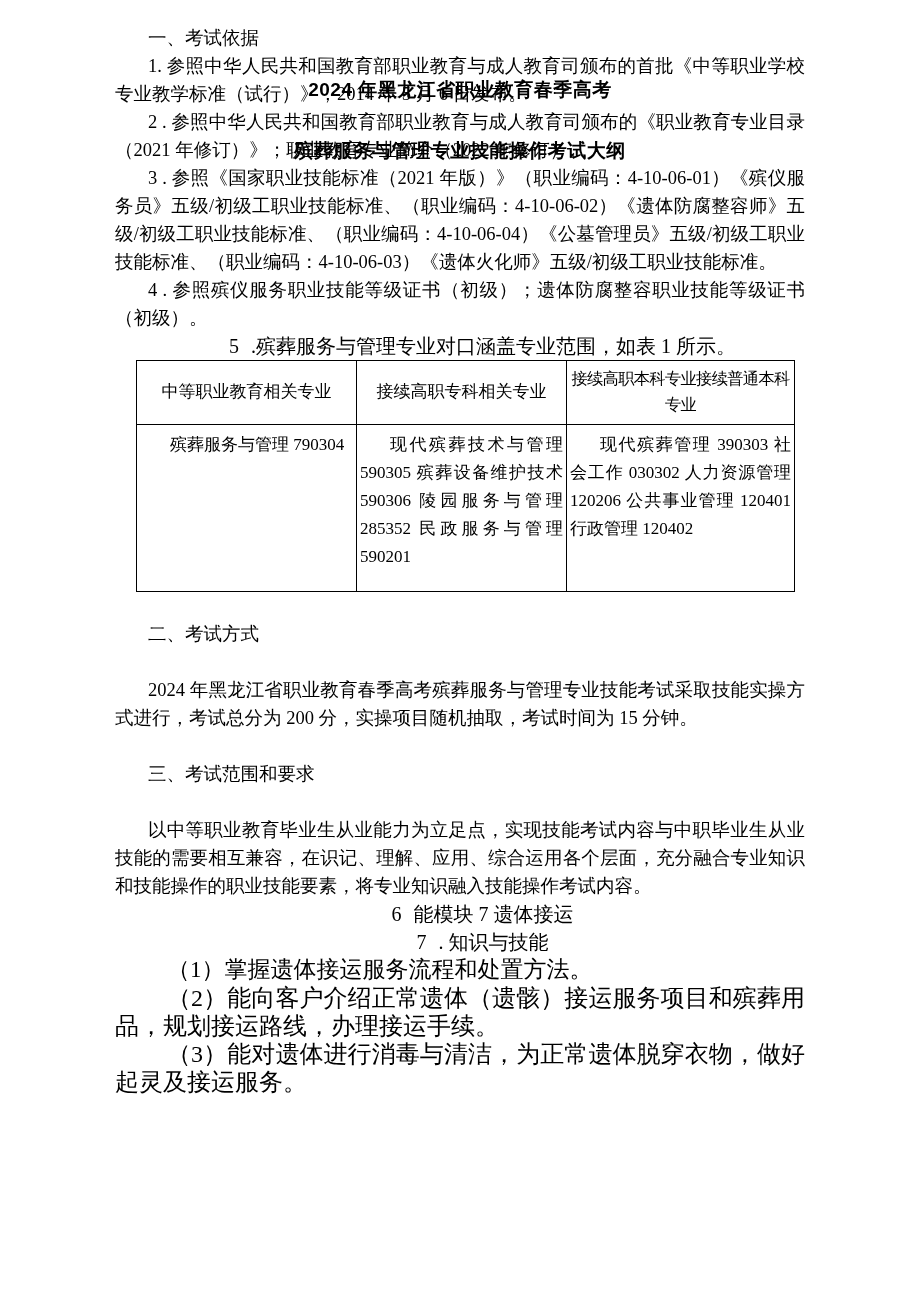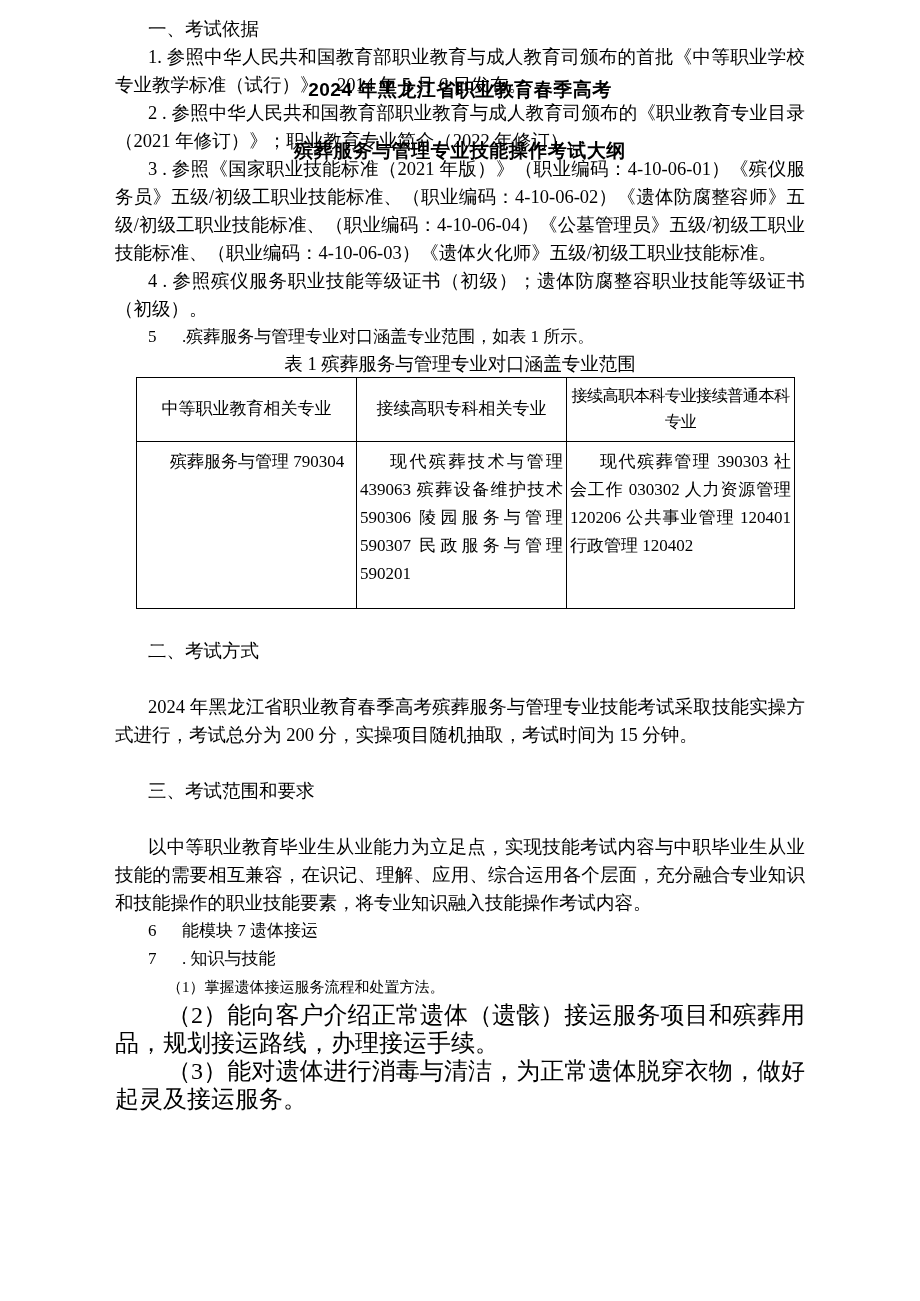--- a/index.html
+++ b/index.html
@@ -18,21 +18,21 @@
   .page {
     position: relative;
     width: 920px;
     height: 1301px;
     padding: 0;
     box-sizing: border-box;
   }
   .content {
     position: absolute;
     left: 115px;
-    top: 3px;
+    top: 12px;
     width: 690px;
   }
 
   
   .doc-title-1 {
     font-family: "Liberation Sans", "DejaVu Sans", sans-serif;
     font-weight: bold;
     font-size: 19px;
     text-align: center;
     letter-spacing: 0.5px;
@@ -118,29 +118,30 @@
   }
   .col1 { width: 220px; }
   .col2 { width: 210px; }
   .col3 { width: 228px; }
 
   
   .hdr-row td { height: 36px; }
 
   
   .num-item {
-    font-size: 17px;
+    font-size: 20px;
     line-height: 28px;
     margin: 0;
     text-indent: 0;
     padding-left: 33px;
+    text-align: center;
   }
   .num-item .n { display: inline-block; min-width: 34px; }
   .sub-item {
-    font-size: 15px;
+    font-size: 23px;
     line-height: 28px;
     margin: 0;
     padding-left: 52px;
     text-indent: 0;
   }
   .sub-item-wrap {
     font-size: 24px;
     line-height: 28px;
     margin: 0;
     text-align: justify;
@@ -160,37 +161,36 @@
 
     <div class="block-one">
       <p class="sec-head">一、考试依据</p>
       <p class="para">1. 参照中华人民共和国教育部职业教育与成人教育司颁布的首批《中等职业学校专业教学标准（试行）》，2014 年 5 月 6 日发布。</p>
       <p class="para">2 . 参照中华人民共和国教育部职业教育与成人教育司颁布的《职业教育专业目录（2021 年修订）》；职业教育专业简介（2022 年修订）。</p>
       <p class="para">3 . 参照《国家职业技能标准（2021 年版）》（职业编码：4-10-06-01）《殡仪服务员》五级/初级工职业技能标准、（职业编码：4-10-06-02）《遗体防腐整容师》五级/初级工职业技能标准、（职业编码：4-10-06-04）《公墓管理员》五级/初级工职业技能标准、（职业编码：4-10-06-03）《遗体火化师》五级/初级工职业技能标准。</p>
       <p class="para">4 . 参照殡仪服务职业技能等级证书（初级）；遗体防腐整容职业技能等级证书（初级）。</p>
       <p class="num-item"><span class="n">5</span><span>.殡葬服务与管理专业对口涵盖专业范围，如表 1 所示。</span></p>
     </div>
 
-    <p class="tbl-caption">表 1 殡葬服务与管理专业对口涵盖专业范围</p>
 
     <table class="range-table">
       <colgroup>
         <col class="col1">
           <col class="col2">
           <col class="col3">
       </colgroup>
       <tbody>
         <tr class="hdr-row">
           <td class="hdr">中等职业教育相关专业</td>
           <td class="hdr">接续高职专科相关专业</td>
           <td class="hdr c3" rowspan="1">接续高职本科专业接续普通本科专业</td>
         </tr>
         <tr>
           <td class="body-cell">殡葬服务与管理 790304</td>
-          <td class="body-cell">现代殡葬技术与管理 439063 殡葬设备维护技术 590306 陵园服务与管理 590307 民政服务与管理 590201</td>
+          <td class="body-cell">现代殡葬技术与管理 590305 殡葬设备维护技术 590306 陵园服务与管理 285352 民政服务与管理 590201</td>
           <td class="body-cell c3">现代殡葬管理 390303 社会工作 030302 人力资源管理 120206 公共事业管理 120401 行政管理 120402</td>
         </tr>
       </tbody>
     </table>
 
     <div>
       <p class="sec-head spaced-before">二、考试方式</p>
       <p class="para gap-before">2024 年黑龙江省职业教育春季高考殡葬服务与管理专业技能考试采取技能实操方式进行，考试总分为 200 分，实操项目随机抽取，考试时间为 15 分钟。</p>
     </div>
 

